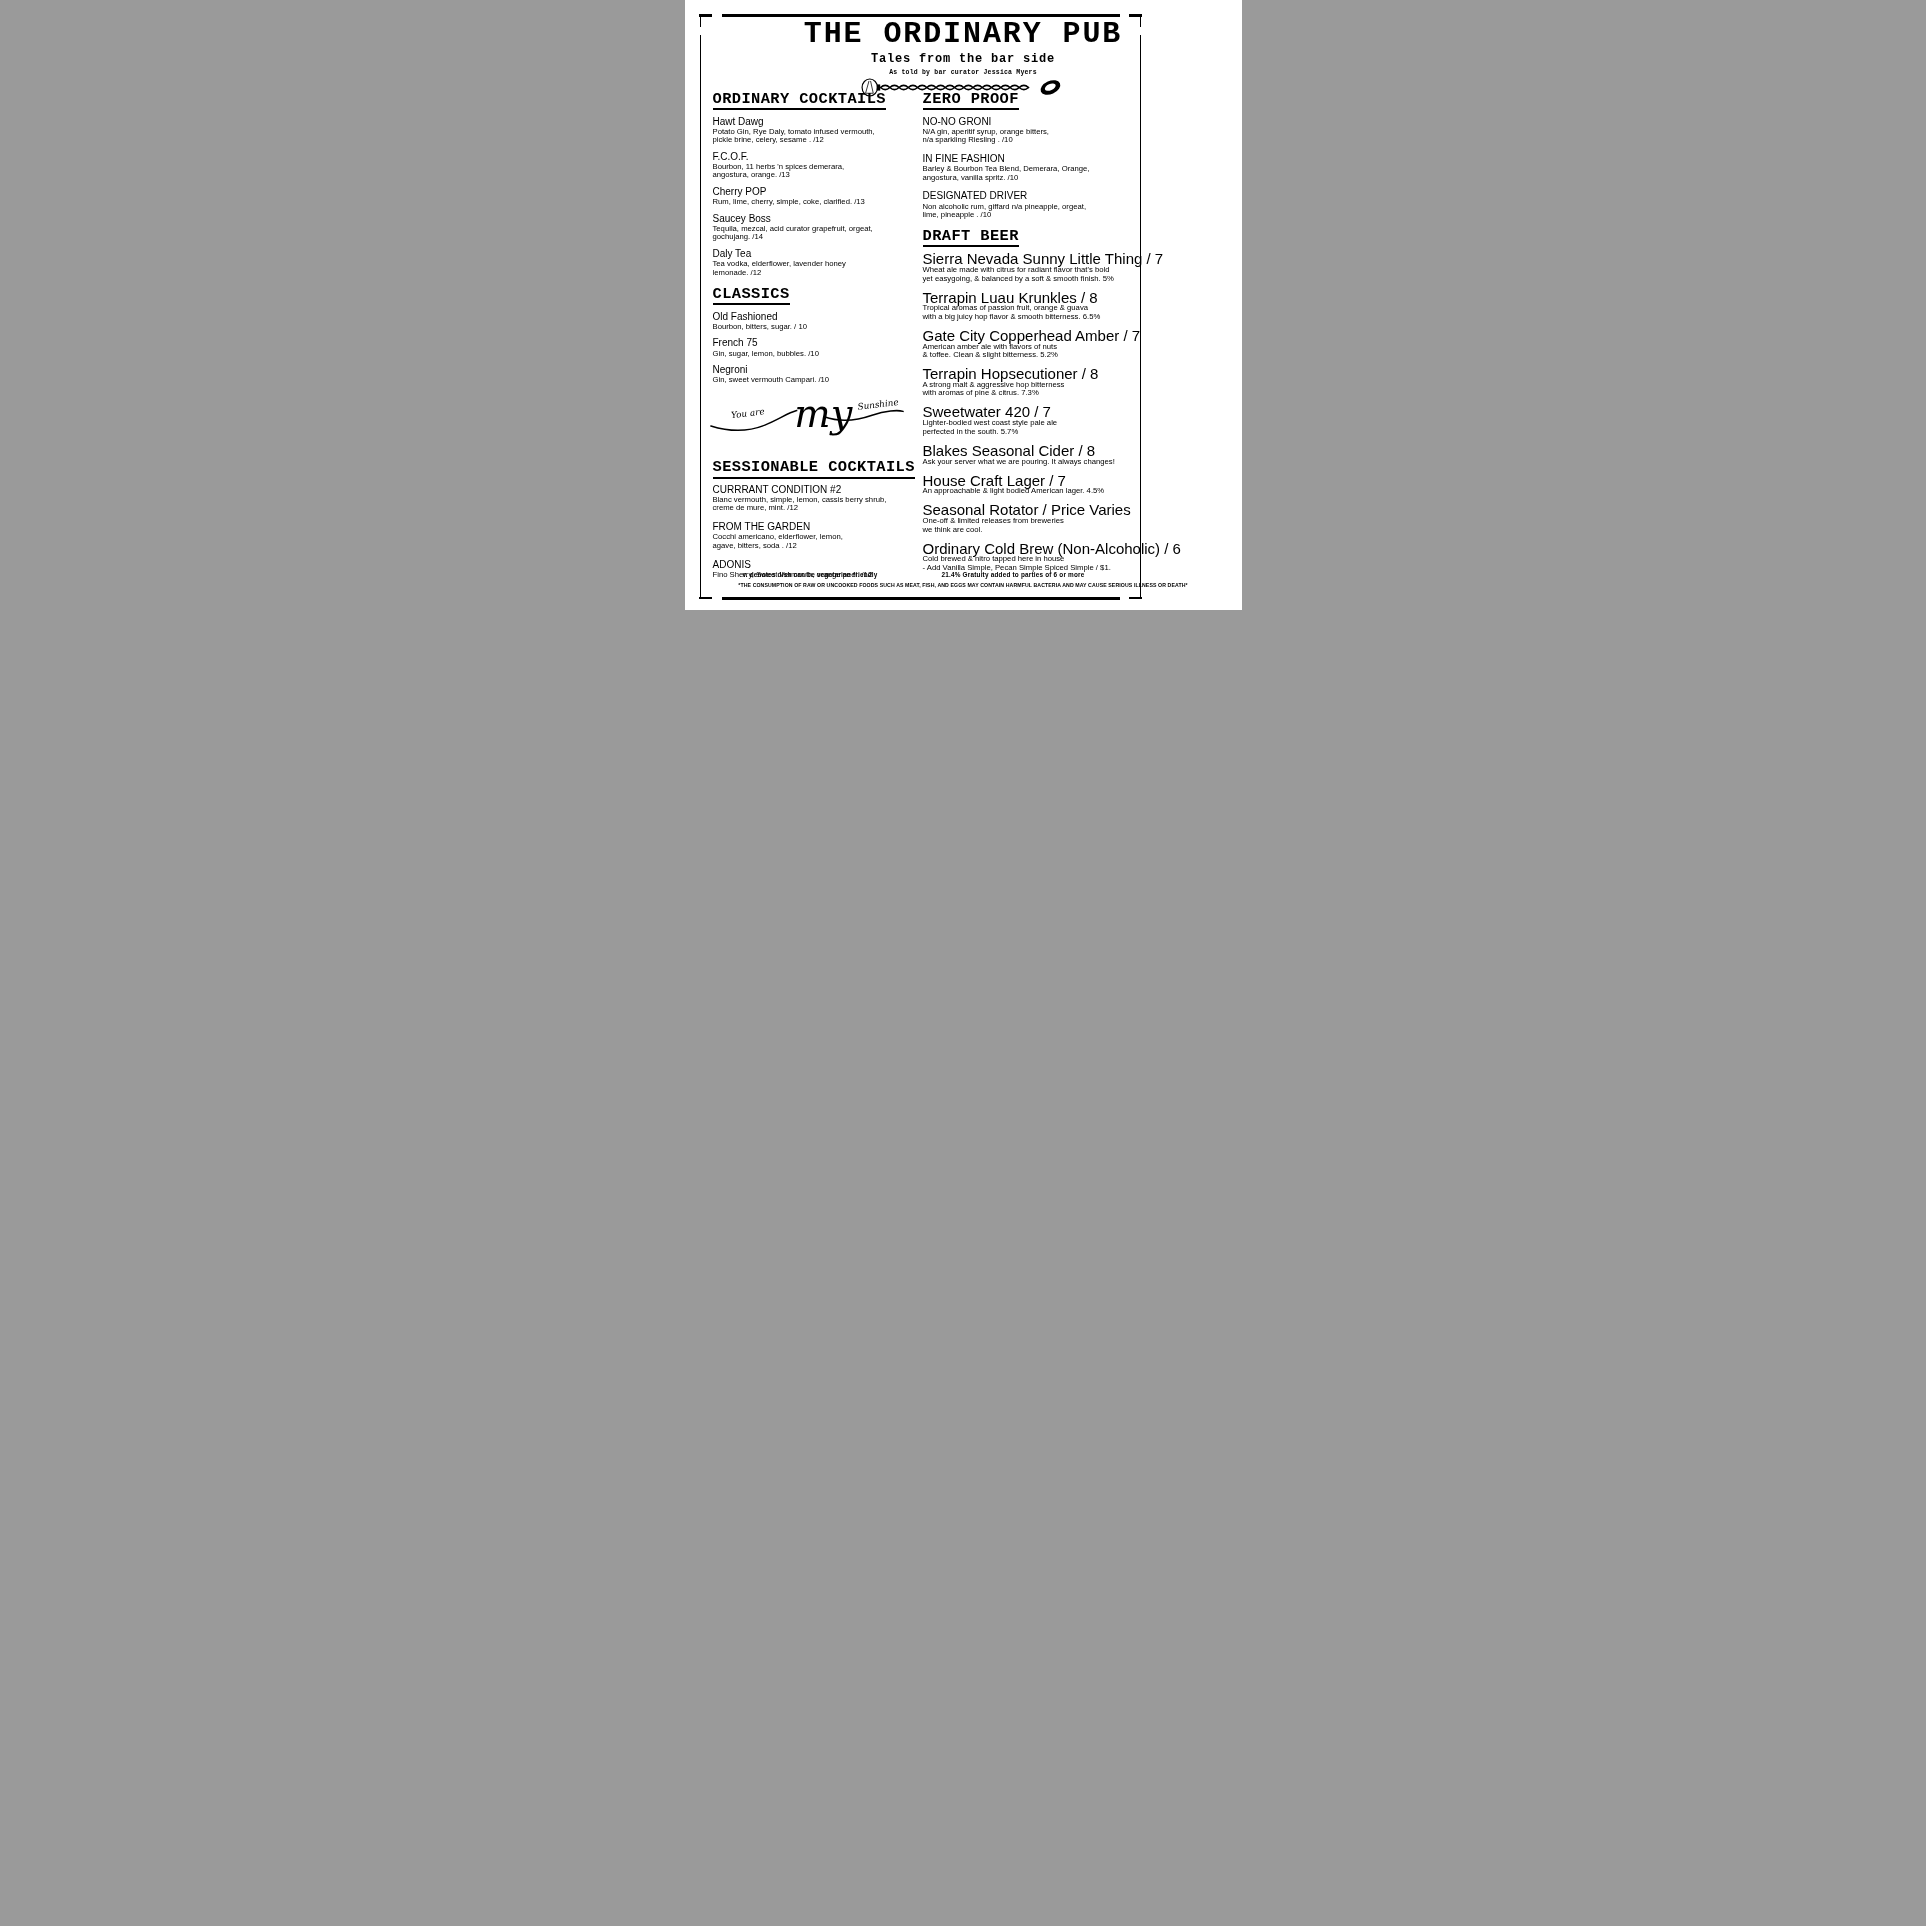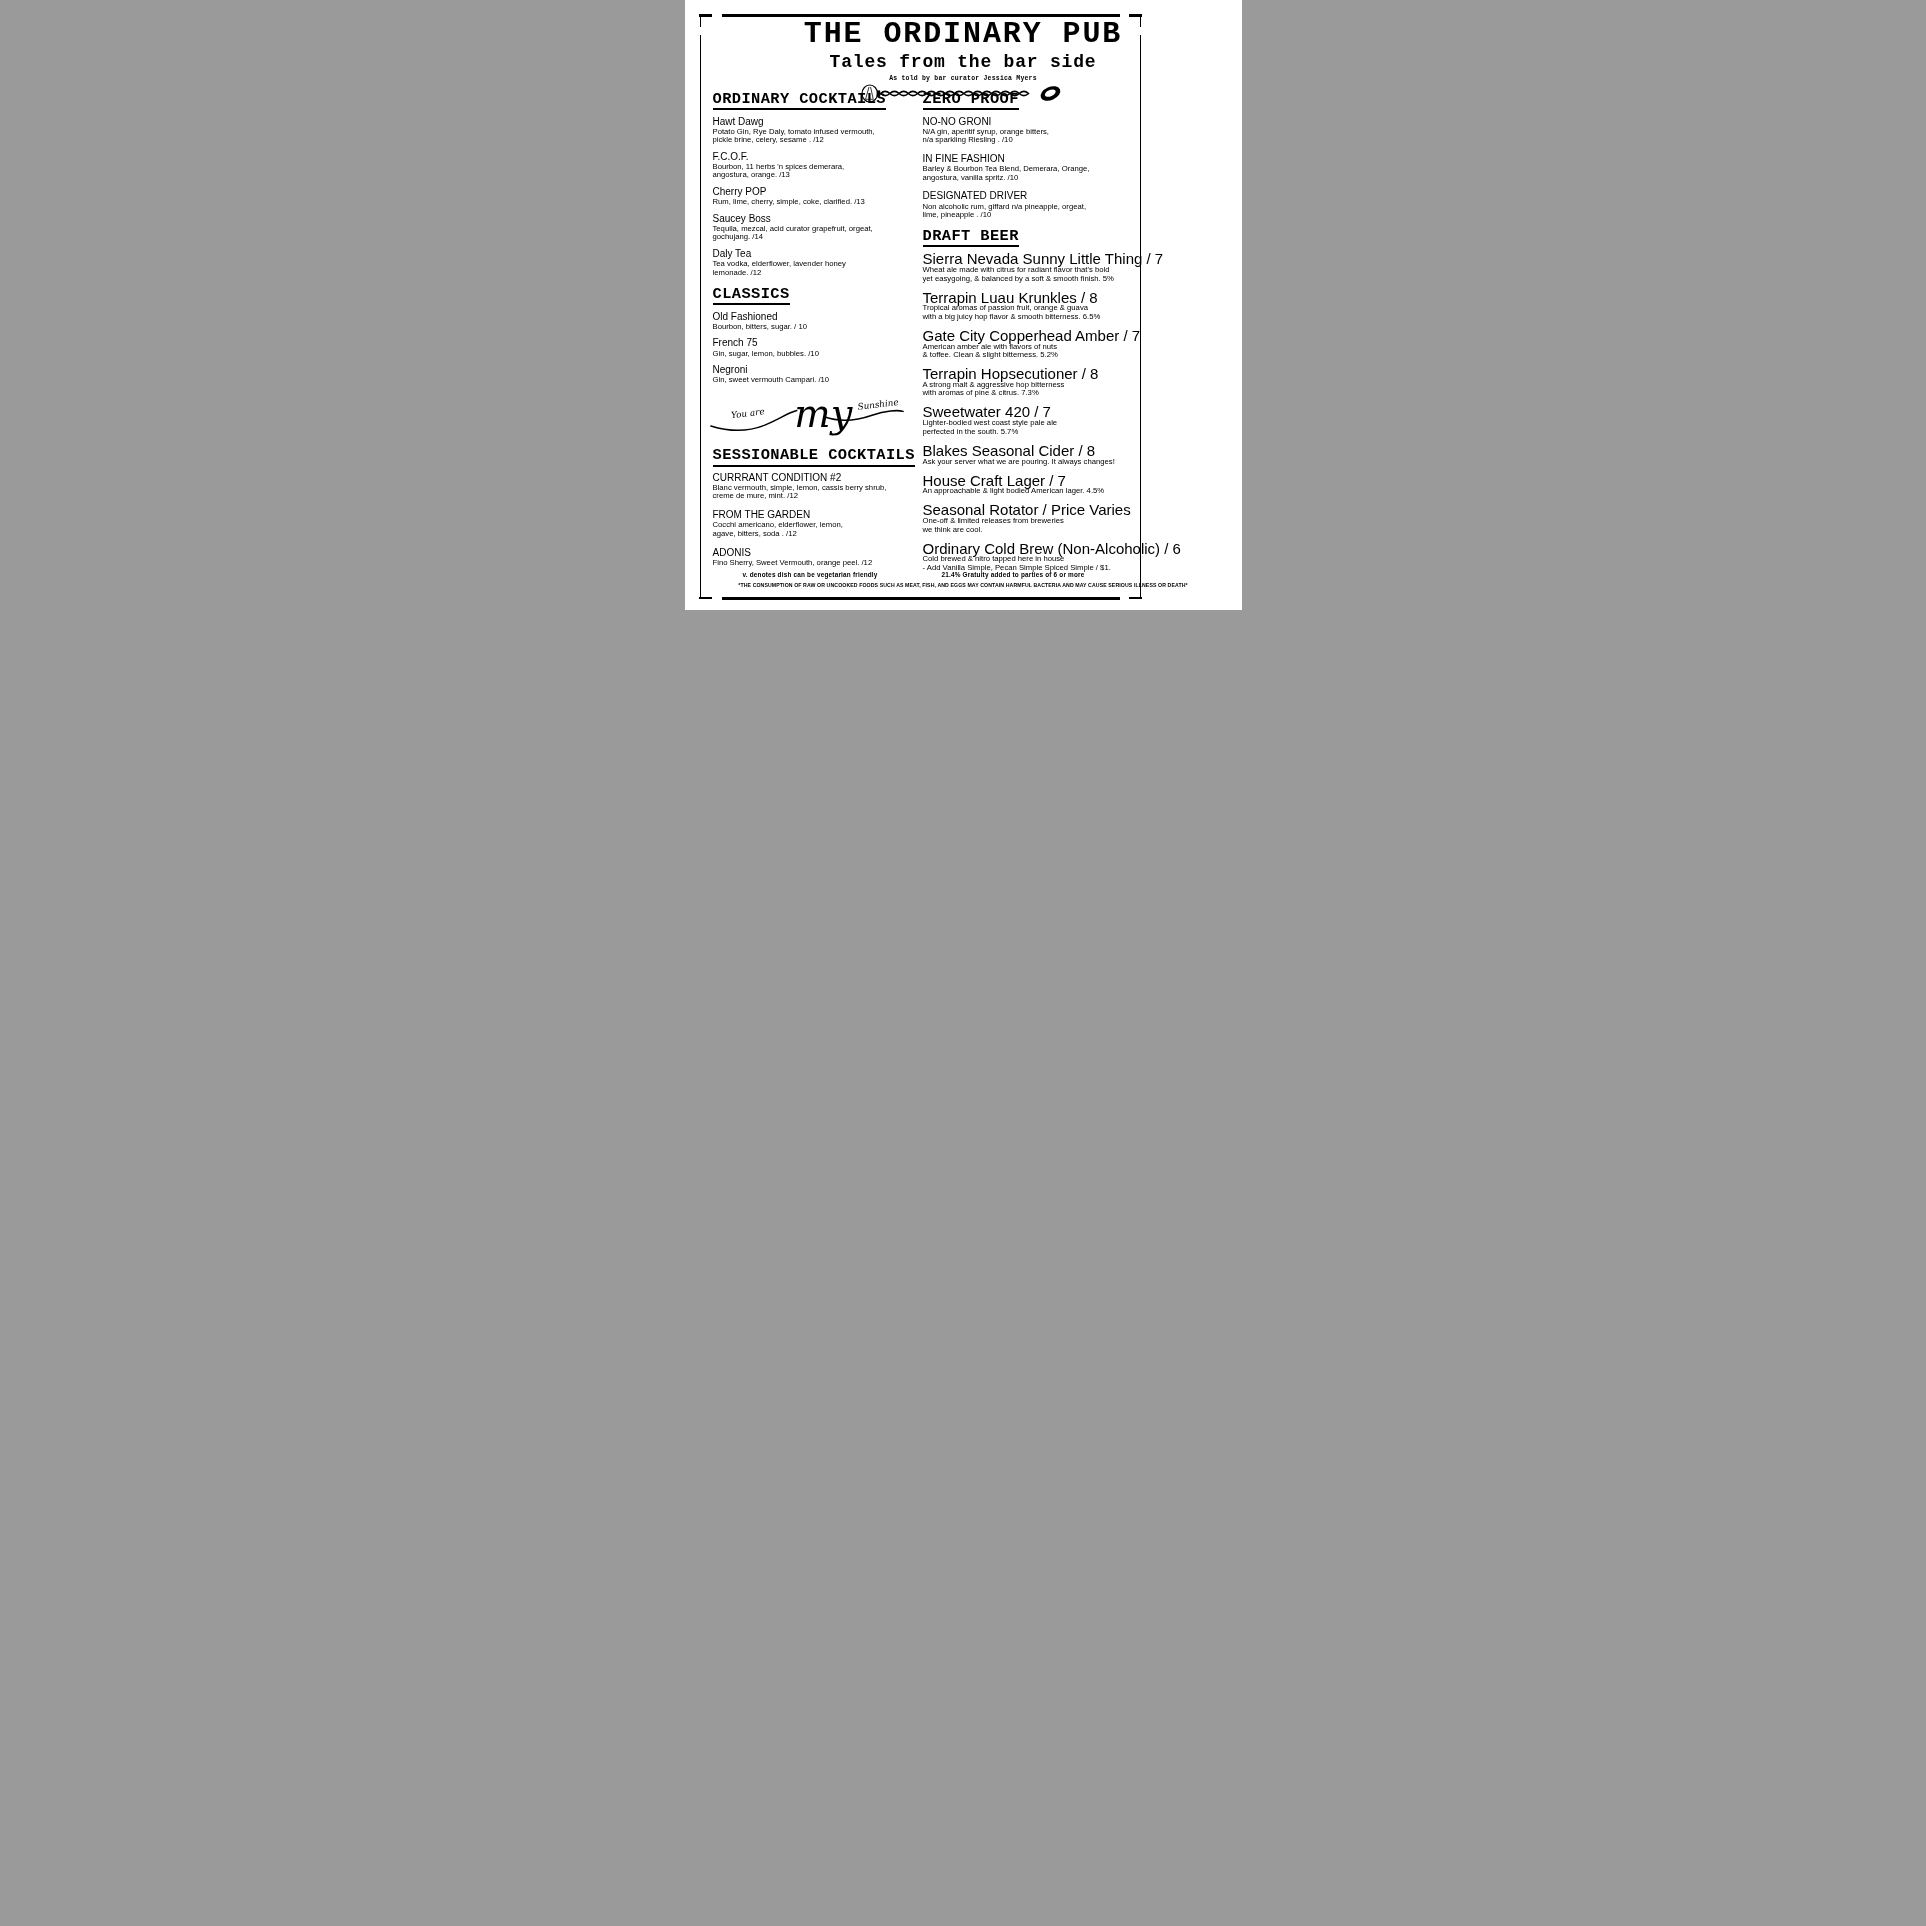--- a/index.html
+++ b/index.html
@@ -11,39 +11,39 @@
   
   .fr { position:absolute; background:#000; }
   
   .hdr { position:absolute; top:19px; left:0; right:0; text-align:center; }
   .title {
     font-family:"Liberation Mono", monospace; font-weight:bold;
     font-size:30px; line-height:1.02; letter-spacing:1.9px; white-space:nowrap;
   }
   .subtitle {
     font-family:"Liberation Mono", monospace; font-weight:bold;
-    font-size:18px; letter-spacing:0.8px; margin-top:2.3px; white-space:nowrap;text-align:center;
+    font-size:12px; letter-spacing:0.8px; margin-top:2.3px; white-space:nowrap;text-align:center;
   }
   .byline {
     font-family:"Liberation Mono", monospace; font-weight:bold;
     font-size:6.5px; letter-spacing:0.2px; margin-top:3.5px; white-space:nowrap;
   }
   .spoonwrap { margin-top:0.8px; }
   
   .col { position:absolute; top:92px; }
   .col-left  { left:28px;  width:208px; }
   .col-right { left:238px; width:214px; }
   .sec-wrap { margin:0 0 6.2px 0; }
   .sec-header {
     display:inline-block; font-family:"Liberation Mono", monospace;
     font-weight:bold; font-size:15.4px; line-height:1; letter-spacing:0.4px;
     border-bottom:2.3px solid #000; padding-bottom:1px; white-space:nowrap;
   }
   .mt-classics    { margin-top:10px; }
-  .mt-sessionable { margin-top:5px; }
+  .mt-sessionable { margin-top:17px; }
   .mt-draft       { margin-top:9.2px; }
   .item { margin-bottom:7px; }
   .item.gap-lg { margin-bottom:9.2px; }
   .item-name { font-size:10px; line-height:10px; margin-bottom:1.2px; white-space:nowrap; }
   .item-desc { font-size:7.7px; line-height:8.5px; white-space:nowrap; }
   .beer .item-name { font-size:15px; line-height:11.6px; }
   .beer { margin-bottom:8.5px; }
   
   .flourish { margin:8.5px 0 0 -3.9px; }
   

